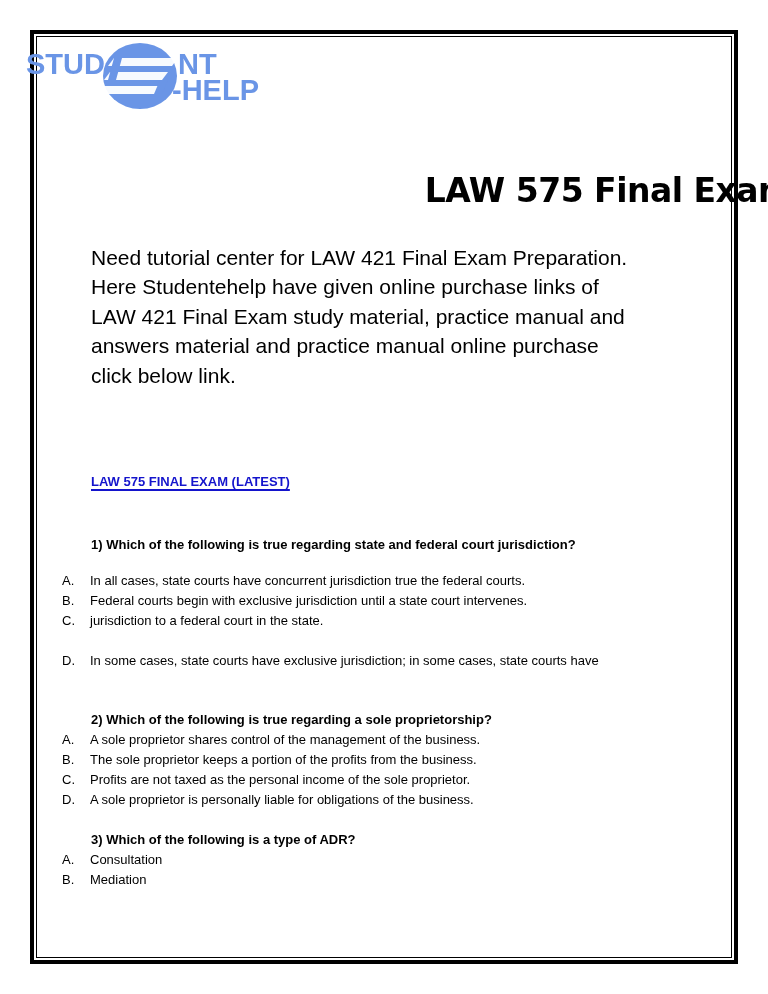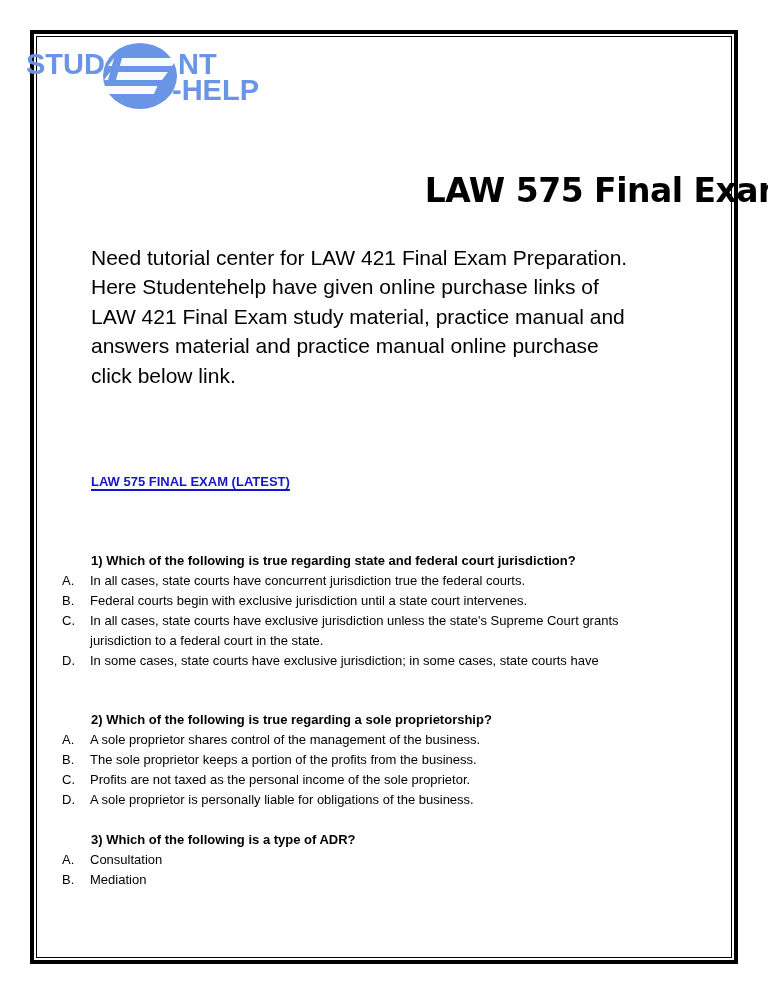--- a/index.html
+++ b/index.html
@@ -163,37 +163,36 @@
   <span class="line">LAW 421 Final Exam study material, practice manual and</span>
   <span class="line">answers material and practice manual online purchase</span>
   <span class="line">click below link.</span>
 </p>
 
 <a class="link" style="color: rgb(20, 20, 204);">LAW 575 FINAL EXAM (LATEST)</a>
 
 <div class="questions">
 
   <div class="q">
-    <div class="q-title" style="top:551px;text-align:right;">1)  Which of the following is true regarding state and federal court jurisdiction?</div>
+    <div class="q-title" style="top:535px;text-align:right;">1)  Which of the following is true regarding state and federal court jurisdiction?</div>
     <div class="opt" style="top:571px;">
       <span class="opt-letter">A.</span>
       <span class="opt-text">
           <span class="line">In all cases, state courts have concurrent jurisdiction true the federal courts.</span>
         </span>
     </div>
     <div class="opt" style="top:591px;">
       <span class="opt-letter">B.</span>
       <span class="opt-text">
           <span class="line">Federal courts begin with  exclusive  jurisdiction until a state court intervenes.</span>
         </span>
     </div>
     <div class="opt" style="top:611px;">
       <span class="opt-letter">C.</span>
       <span class="opt-text">
-        <span class="line">In all cases, state courts have exclusive  jurisdiction unless the state's Supreme Court grants</span>
         <span class="line">jurisdiction to a federal court in the state.</span>
       </span>
     </div>
     <div class="opt" style="top:651px;">
       <span class="opt-letter">D.</span>
       <span class="opt-text">
         <span class="line">In some cases, state courts have exclusive  jurisdiction; in some cases, state courts have</span>
       </span>
     </div>
   </div>

